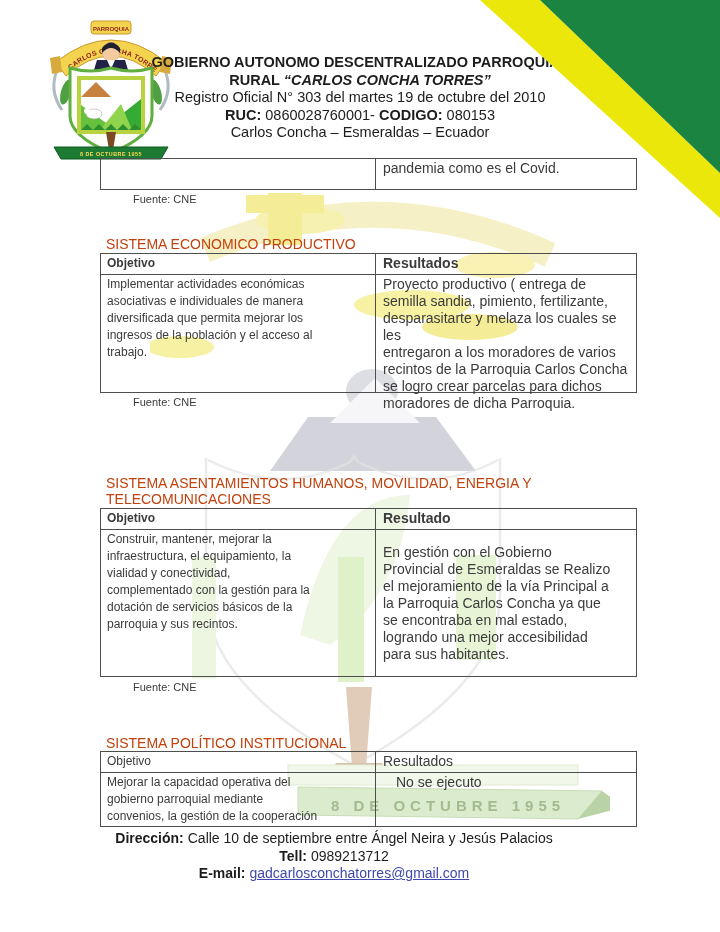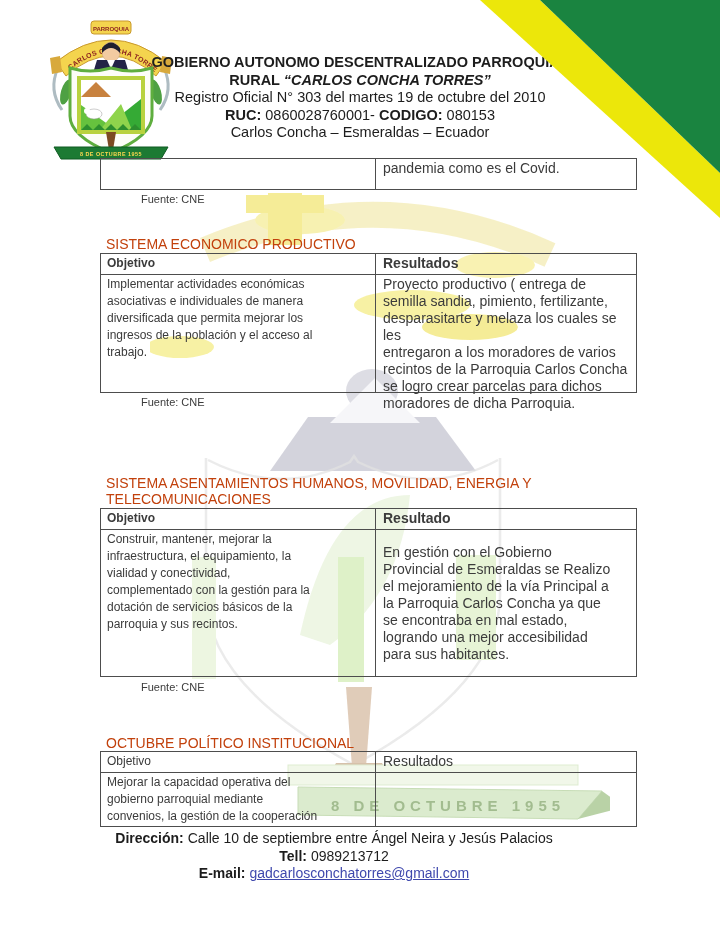--- a/index.html
+++ b/index.html
@@ -23,21 +23,21 @@
   .row + .row{border-top:1px solid #4d4d4d;}
   .c1{width:275px;border-right:1px solid #4d4d4d;box-sizing:border-box;
       padding:1px 8px 2px 6px;font-size:12px;line-height:17px;white-space:pre-line;}
   .c2{flex:1;padding:1px 8px 2px 7px;font-size:14px;line-height:17px;white-space:pre-line;box-sizing:border-box;}
   .hdr-row .c1,.hdr-row .c2{font-weight:bold;height:20px;overflow:hidden;}
   .hdr-row.plain .c1,.hdr-row.plain .c2{font-weight:normal;}
   .pad-top{padding-top:14px;}
   .pad-left{padding-left:20px;}
   .section-title{position:absolute;left:106px;width:500px;font-size:14px;line-height:16px;
                  color:#c2410c;white-space:pre-line;z-index:2;}
-  .fuente{position:absolute;left:97px;font-size:11px;color:#3b3b3b;z-index:2;padding-left:44px;}
+  .fuente{position:absolute;left:89px;font-size:11px;color:#3b3b3b;z-index:2;padding-left:44px;}
   
   .footer{position:absolute;left:54px;top:830px;width:560px;text-align:center;
           font-size:14px;line-height:17.5px;color:#1d1d1d;z-index:2;}
   .footer .lab{font-weight:bold;margin-right:4px;}
   .footer a{color:#3f48ad;text-decoration:underline;cursor:pointer;}
   .logo{position:absolute;left:42px;top:12px;width:138px;height:148px;z-index:2;}
 </style>
 </head>
 <body>
 
@@ -172,27 +172,27 @@
 Provincial de Esmeraldas se Realizo
 el mejoramiento de la vía Principal a
 la Parroquia Carlos Concha  ya que
 se encontraba en mal estado,
 logrando una mejor accesibilidad
 para sus habitantes.</div>
     </div>
   </div>
   <div class="fuente" style="top:681px;">Fuente: CNE</div>
 
-  <div class="section-title" style="top:735px;">OCTUBRE POLÍTICO INSTITUCIONAL</div>
+  <div class="section-title" style="top:735px;">SISTEMA POLÍTICO INSTITUCIONAL</div>
   <div class="tbl" style="top:751px;">
     <div class="row hdr-row plain">
       <div class="c1">Objetivo</div>
       <div class="c2">Resultados</div>
     </div>
-    <div class="row" style="height:53px;overflow:hidden;flex-direction:column;">
+    <div class="row" style="height:53px;overflow:hidden;">
       <div class="c1">Mejorar la capacidad operativa del
 gobierno parroquial mediante
 convenios, la gestión de la cooperación</div>
       <div class="c2 pad-left">No se ejecuto</div>
     </div>
   </div>
 
   <div class="footer">
     <div>
       <span class="lab">Dirección:</span><span>Calle 10 de septiembre entre Ángel Neira y Jesús Palacios</span>

